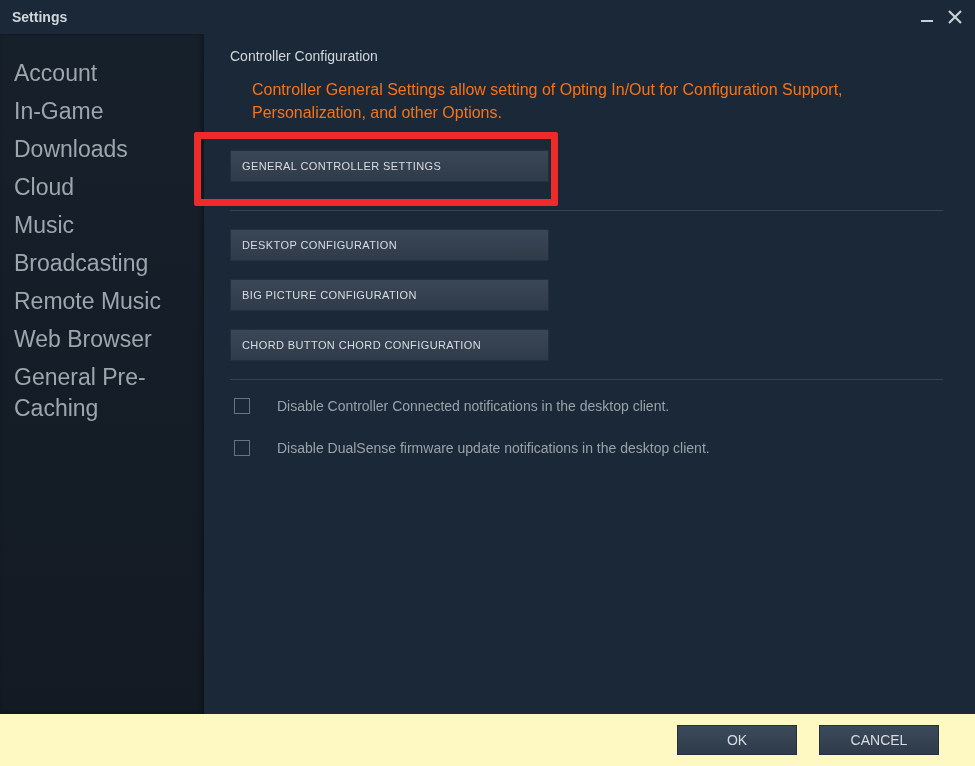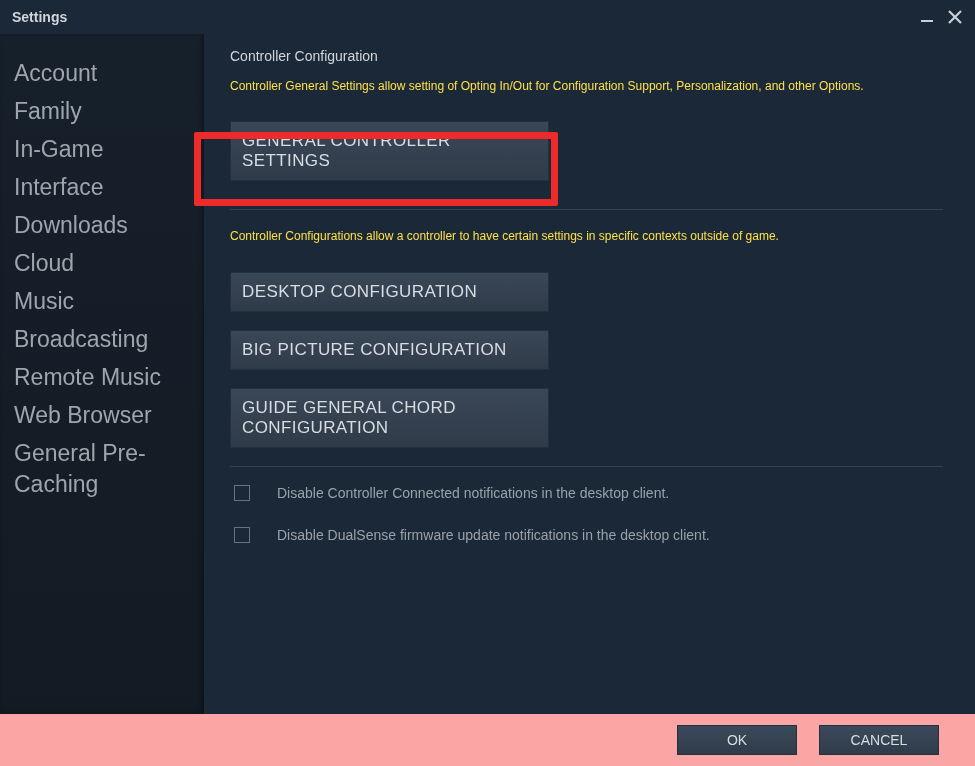--- a/index.html
+++ b/index.html
@@ -101,35 +101,36 @@
       position: relative;
     }
 
     .section-title {
       color: #d1d6db;
       font-size: 14px;
       margin-bottom: 14px;
     }
 
     .desc {
-      color: #fde047;
-      font-size: 12px;
+      color: #f97316;
+      font-size: 16px;
       line-height: 1.45;
       margin-bottom: 26px;
+      margin-left: 22px;
     }
 
     .btn-wrap {
       margin-bottom: 18px;
     }
 
     .config-btn {
       background: linear-gradient(180deg, #3a4757 0%, #303b49 100%);
       border: 1px solid #22303f;
       color: #d7dde2;
-      font-size: 17px;
+      font-size: 11px;
       letter-spacing: 0.4px;
       text-align: left;
       padding: 9px 11px;
       width: 319px;
       cursor: pointer;
       display: block;
     }
 
     .divider {
       border: none;
@@ -175,21 +176,21 @@
       position: absolute;
       bottom: 0;
       left: 0;
       right: 0;
       height: 52px;
       display: flex;
       justify-content: flex-end;
       align-items: center;
       padding-right: 36px;
       gap: 22px;
-      background: #fca5a5;
+      background: #fef9c3;
     }
 
     .footer-btn {
       background: linear-gradient(180deg, #3b4a5b 0%, #2f3b49 100%);
       border: 1px solid #22303f;
       color: #d7dde2;
       font-size: 14px;
       width: 120px;
       height: 30px;
       cursor: pointer;
@@ -217,23 +218,21 @@
           <line x1="13" y1="1" x2="1" y2="13"></line>
         </svg>
     </span>
   </div>
 </div>
 
 <div class="body-area">
 
   <div class="sidebar">
     <div class="sidebar-item">Account</div>
-    <div class="sidebar-item">Family</div>
     <div class="sidebar-item">In-Game</div>
-    <div class="sidebar-item">Interface</div>
     <div class="sidebar-item">Downloads</div>
     <div class="sidebar-item">Cloud</div>
     <div class="sidebar-item">Music</div>
     <div class="sidebar-item">Broadcasting</div>
     <div class="sidebar-item">Remote Music</div>
     <div class="sidebar-item">Web Browser</div>
     <div class="sidebar-item">General Pre-Caching</div>
   </div>
 
   <div class="content">
@@ -243,30 +242,29 @@
     <div class="desc">Controller General Settings allow setting of Opting In/Out for Configuration Support, Personalization, and other Options.</div>
 
     <div class="general-btn-holder">
       <button class="config-btn">GENERAL CONTROLLER SETTINGS</button>
     </div>
 
     <div class="highlight-box"></div>
 
     <hr class="divider">
 
-    <div class="desc">Controller Configurations allow a controller to have certain settings in specific contexts outside of game.</div>
 
     <div class="btn-wrap">
       <button class="config-btn">DESKTOP CONFIGURATION</button>
     </div>
     <div class="btn-wrap">
       <button class="config-btn">BIG PICTURE CONFIGURATION</button>
     </div>
     <div class="btn-wrap">
-      <button class="config-btn">GUIDE GENERAL CHORD CONFIGURATION</button>
+      <button class="config-btn">CHORD BUTTON CHORD CONFIGURATION</button>
     </div>
 
     <hr class="divider">
 
     <div class="checkbox-row">
       <div class="checkbox"></div>
       <span class="checkbox-label">Disable Controller Connected notifications in the desktop client.</span>
     </div>
 
     <div class="checkbox-row">

